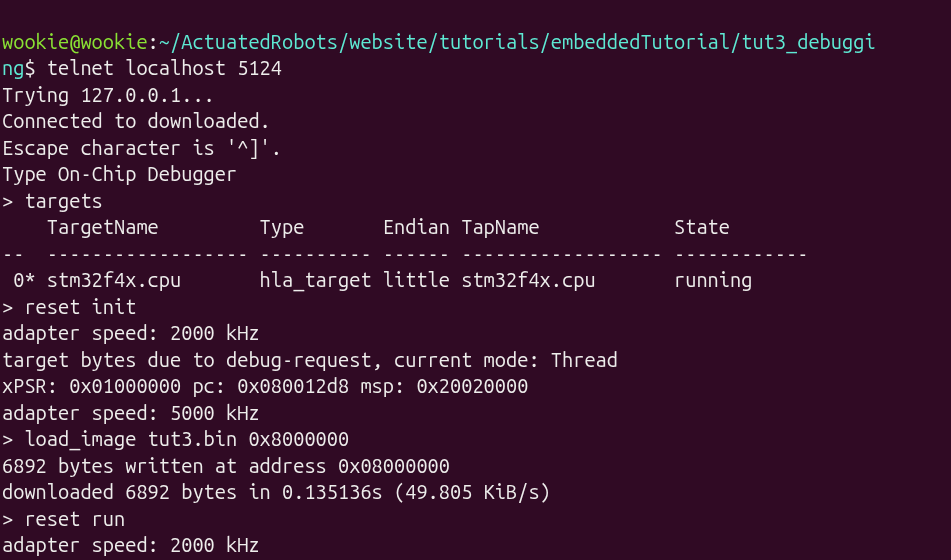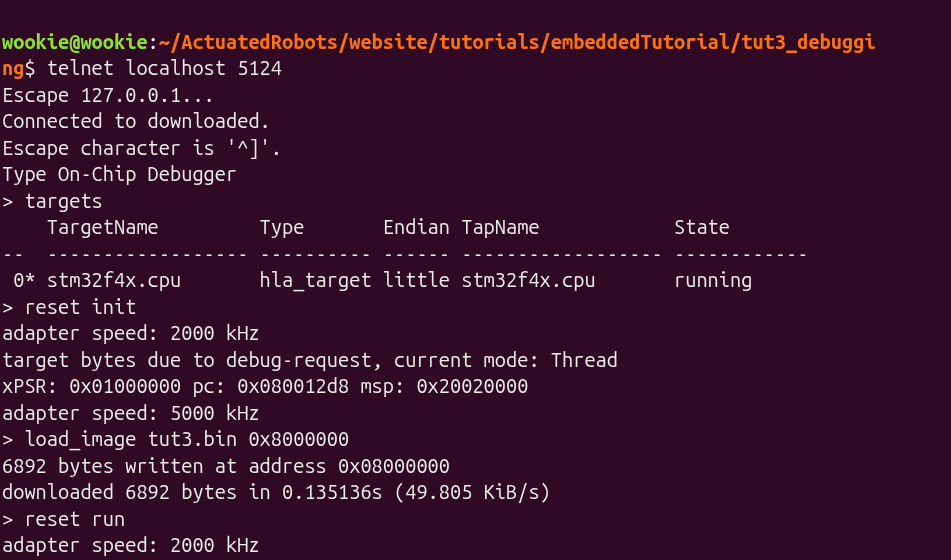--- a/index.html
+++ b/index.html
@@ -11,30 +11,30 @@
     font-family: "Ubuntu Mono", "DejaVu Sans Mono", "Consolas", monospace;
     font-size: 20px;
     line-height: 26.5px;
     color: #EEEEEC;
     overflow: hidden;
   }
   .terminal {
     padding: 2px 0 0 2px;
     white-space: pre;
   }
-  .green { color: #8AE234; font-weight: bold; }
-  .blue  { color: #f97316; font-weight: bold; }
+  .green { color: #8AE234; font-weight: normal; }
+  .blue  { color: #5eead4; font-weight: normal; }
 </style>
 </head>
 <body>
 
 <div class="terminal">
 <span class="green">wookie@wookie</span><span>:</span><span class="blue">~/ActuatedRobots/website/tutorials/embeddedTutorial/tut3_debuggi</span>
 <span class="blue">ng</span><span>$ </span><span>telnet localhost 5124</span>
-<span>Escape 127.0.0.1...</span>
+<span>Trying 127.0.0.1...</span>
 <span>Connected to downloaded.</span>
 <span>Escape character is '^]'.</span>
 <span>Type On-Chip Debugger</span>
 <span>&gt; targets</span>
 <span>    TargetName         Type       Endian TapName            State       </span>
 <span>--  ------------------ ---------- ------ ------------------ ------------</span>
 <span> 0* stm32f4x.cpu       hla_target little stm32f4x.cpu       running</span>
 <span>&gt; reset init</span>
 <span>adapter speed: 2000 kHz</span>
 <span>target bytes due to debug-request, current mode: Thread </span>

